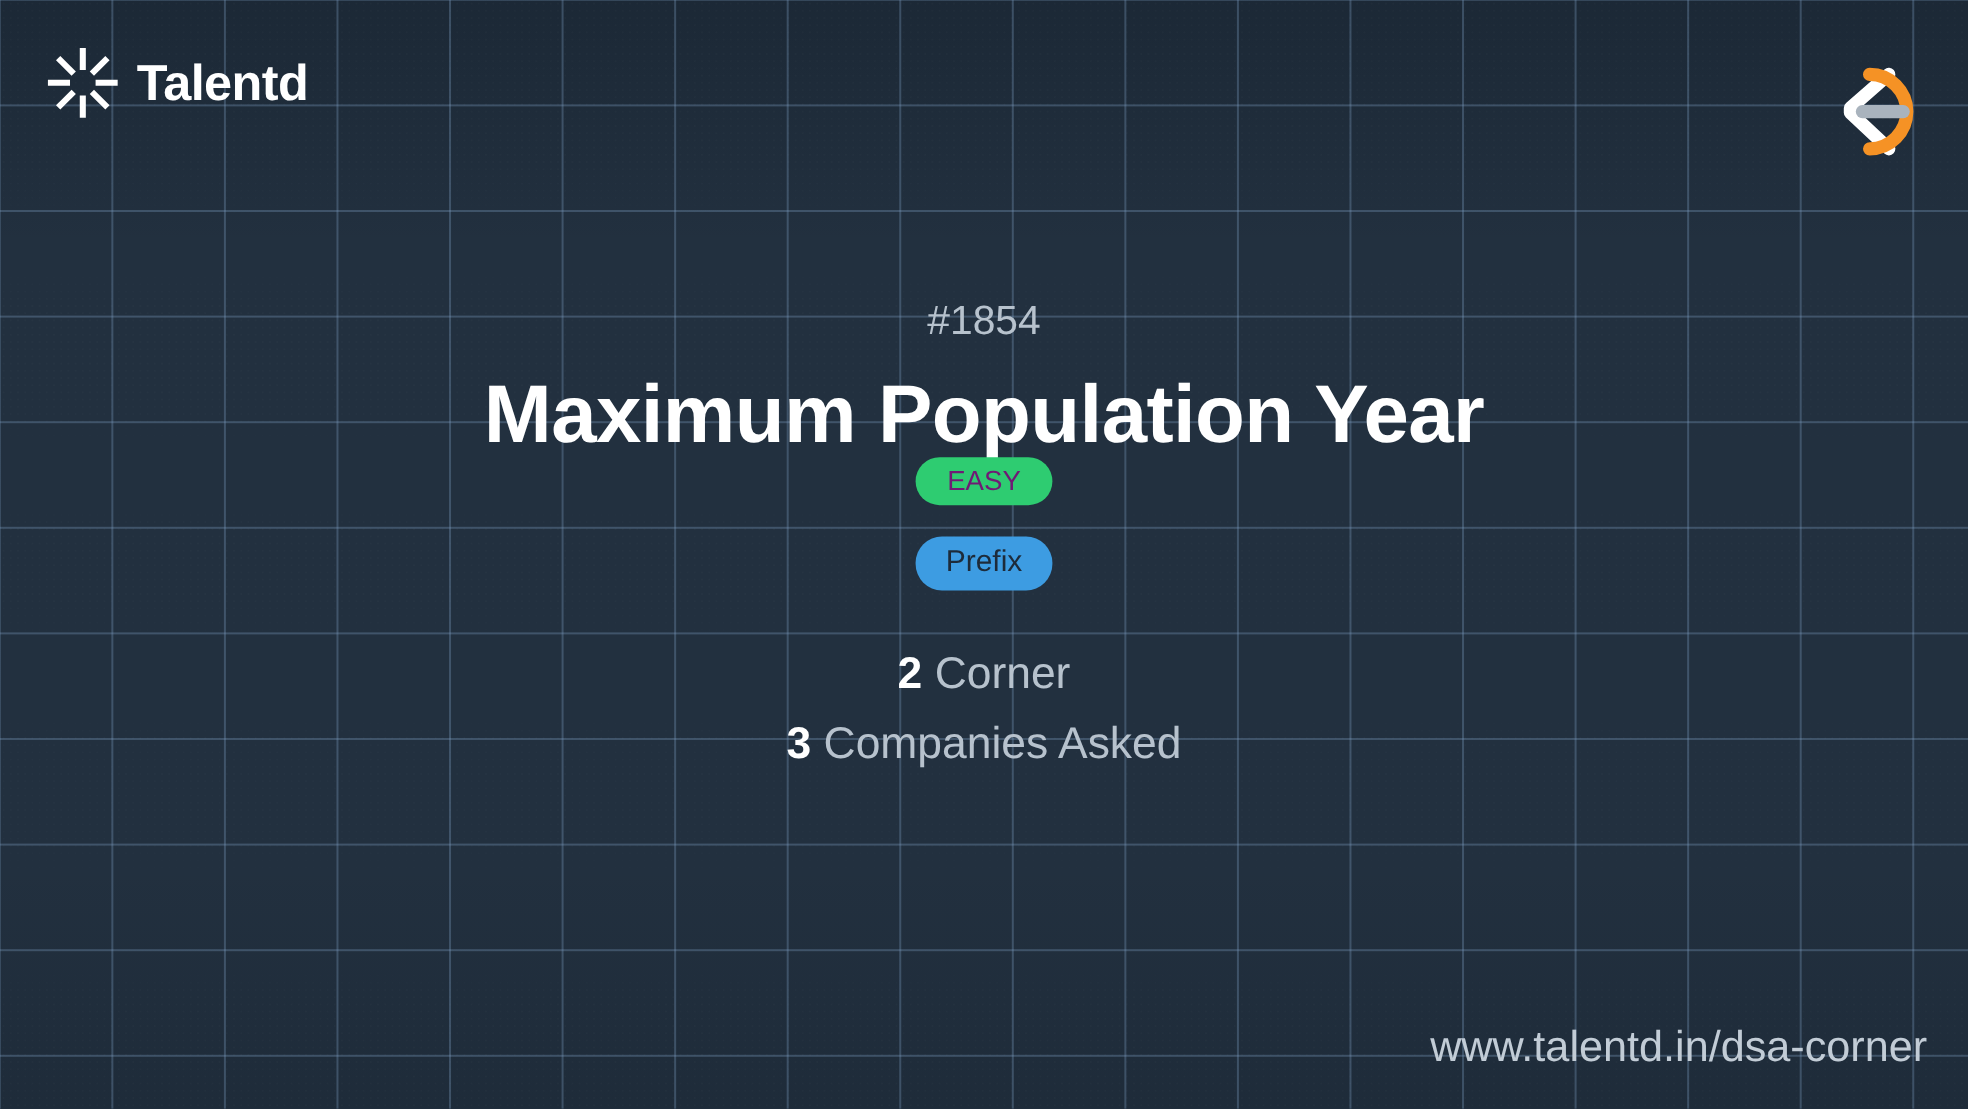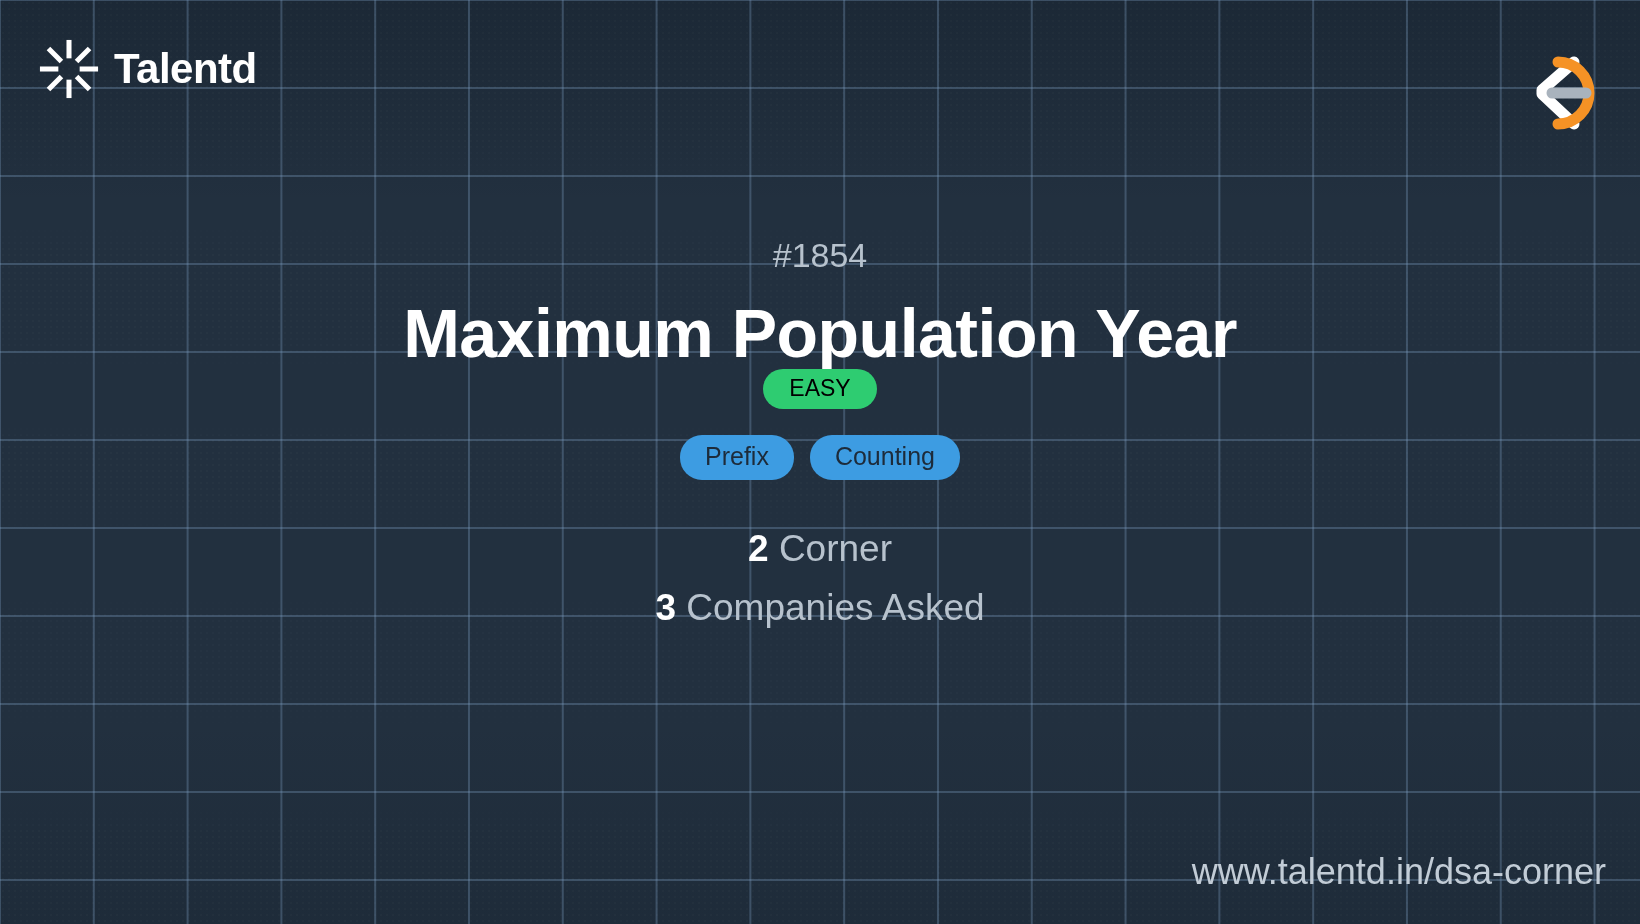--- a/index.html
+++ b/index.html
@@ -106,21 +106,21 @@
     position: absolute;
     right: 16px;
     top: 22px;
     width: 96px;
     height: 96px;
   }
 
   
   .main {
     position: absolute;
-    top: 0; left: 0;
+    top: 12px; left: 0;
     width: 1640px;
     height: 744px;
     display: flex;
     flex-direction: column;
     align-items: center;
     justify-content: flex-start;
     padding-top: 238px;
     z-index: 3;
   }
 
@@ -137,21 +137,21 @@
     font-size: 68px;
     font-weight: bold;
     line-height: 1.05;
     letter-spacing: -0.5px;
     text-align: center;
   }
 
   .difficulty-badge {
     display: inline-block;
     background: #2ecc71;
-    color: #000000;
+    color: #701a75;
     font-size: 23px;
     font-weight: normal;
     padding: 8px 26px 9px;
     border-radius: 24px;
     line-height: 1;
     margin-bottom: 26px;
   }
 
   .tags {
     display: flex;
@@ -241,21 +241,20 @@
   <div class="main">
 
     <div class="problem-number">#1854</div>
 
     <h1 class="problem-title">Maximum Population Year</h1>
 
     <div class="difficulty-badge">EASY</div>
 
     <div class="tags">
       <span class="tag">Prefix</span>
-      <span class="tag">Counting</span>
     </div>
 
     <div class="stats">
       <div class="stat-row">
         <span class="stat-value">2</span>
         <span class="stat-label">Corner</span>
       </div>
       <div class="stat-row">
         <span class="stat-value">3</span>
         <span class="stat-label">Companies Asked</span>

